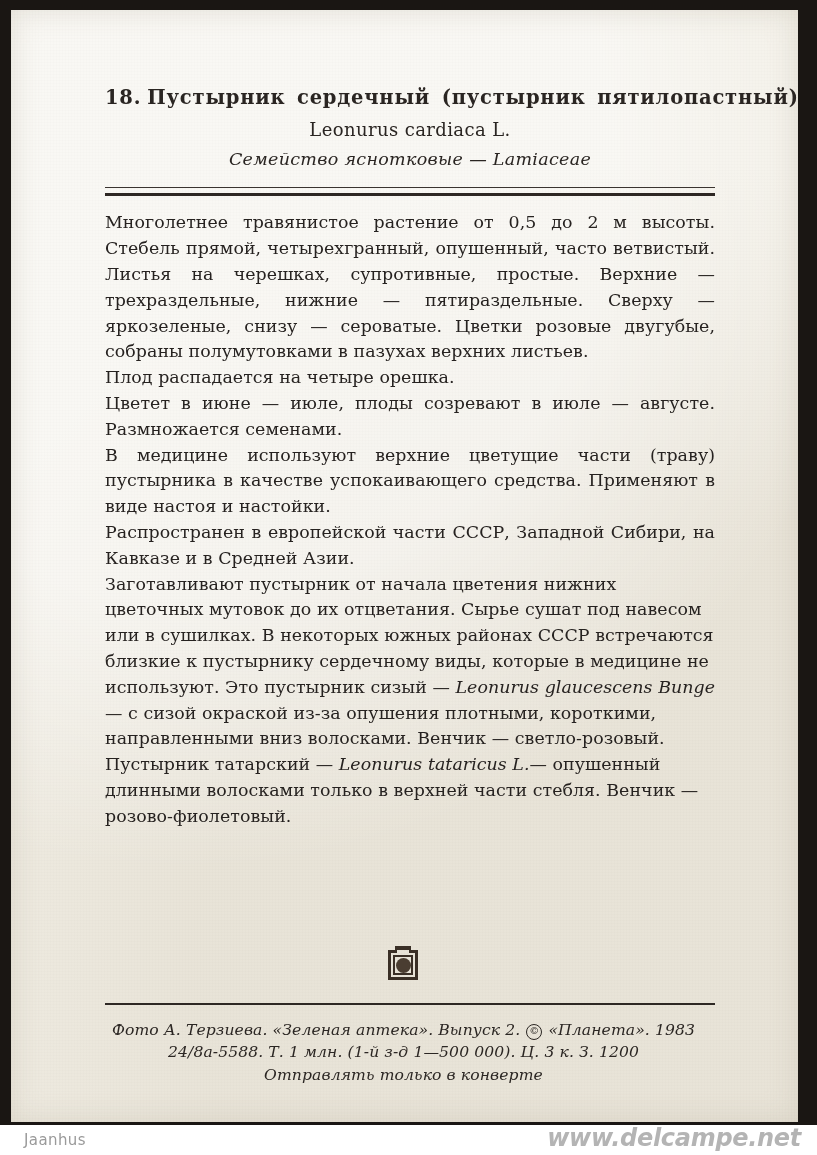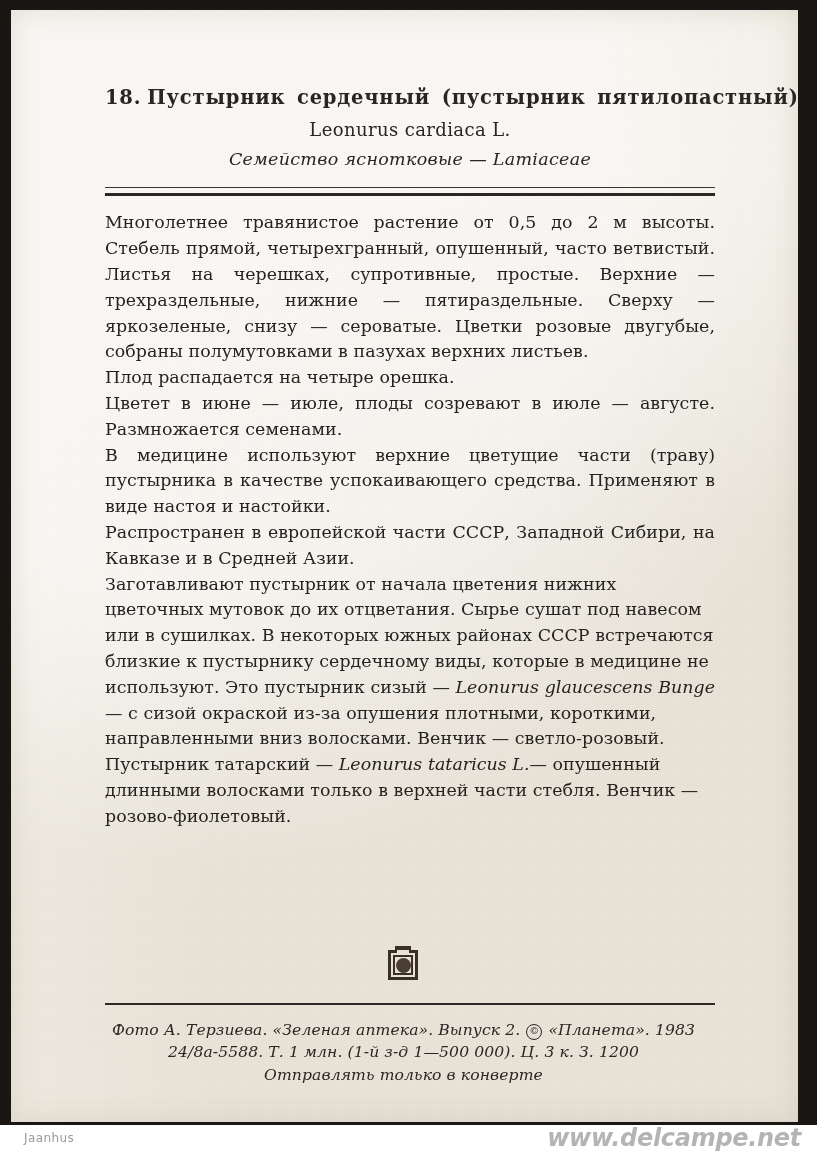--- a/index.html
+++ b/index.html
@@ -218,21 +218,21 @@
     vertical-align: 1px;
     margin: 0 1px;
   }
 
   
   .watermark-left {
     position: absolute;
     left: 24px;
     top: 1131px;
     font-family: "DejaVu Sans", "Liberation Sans", sans-serif;
-    font-size: 12px;
+    font-size: 15px;
     color: #9a9a9a;
     letter-spacing: 0.4px;
   }
 
   .watermark-right {
     position: absolute;
     right: 16px;
     top: 1124px;
     font-family: "DejaVu Sans", "Liberation Sans", sans-serif;
     font-weight: bold;

